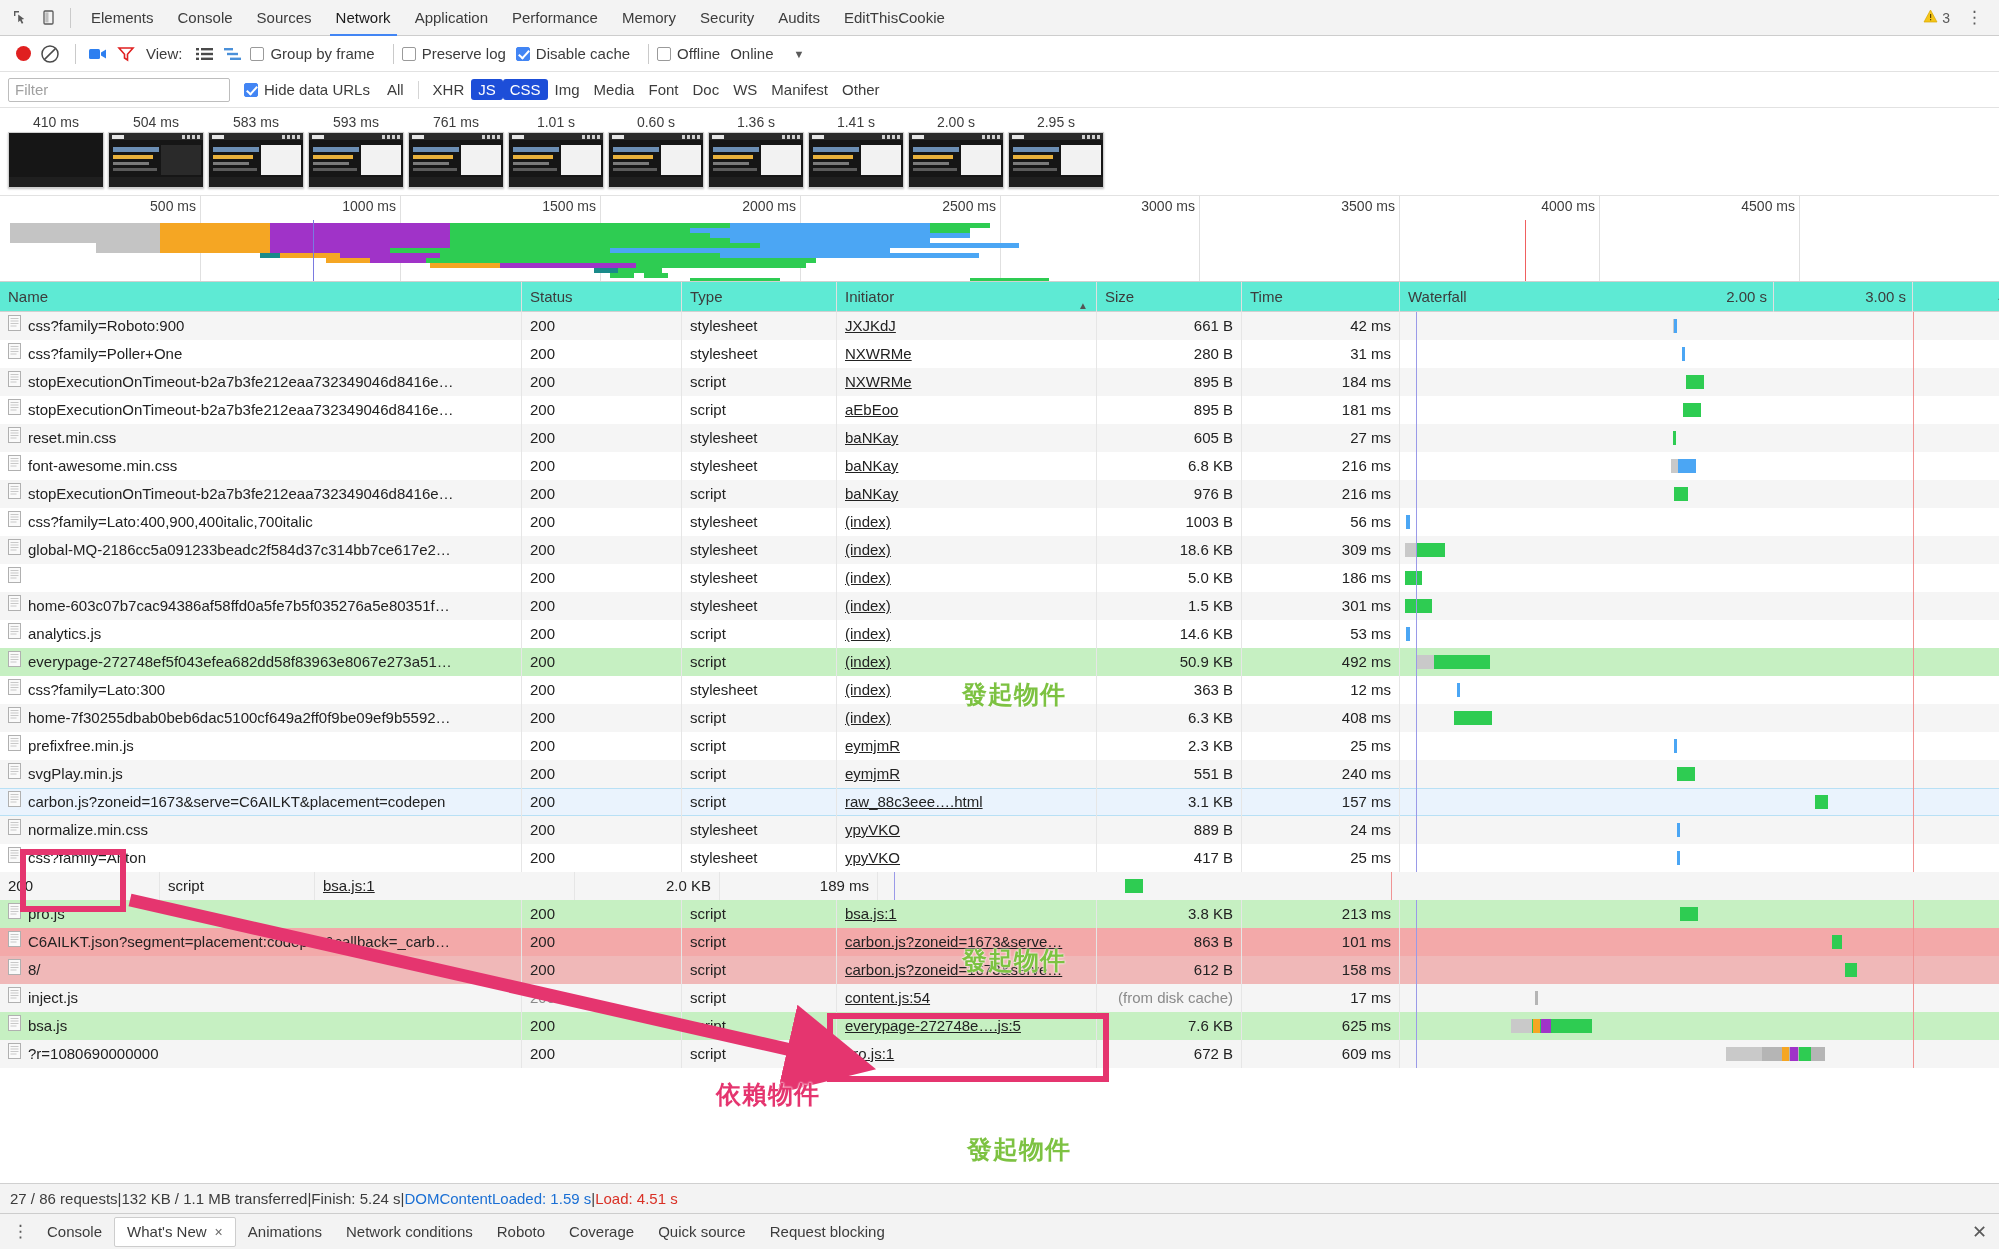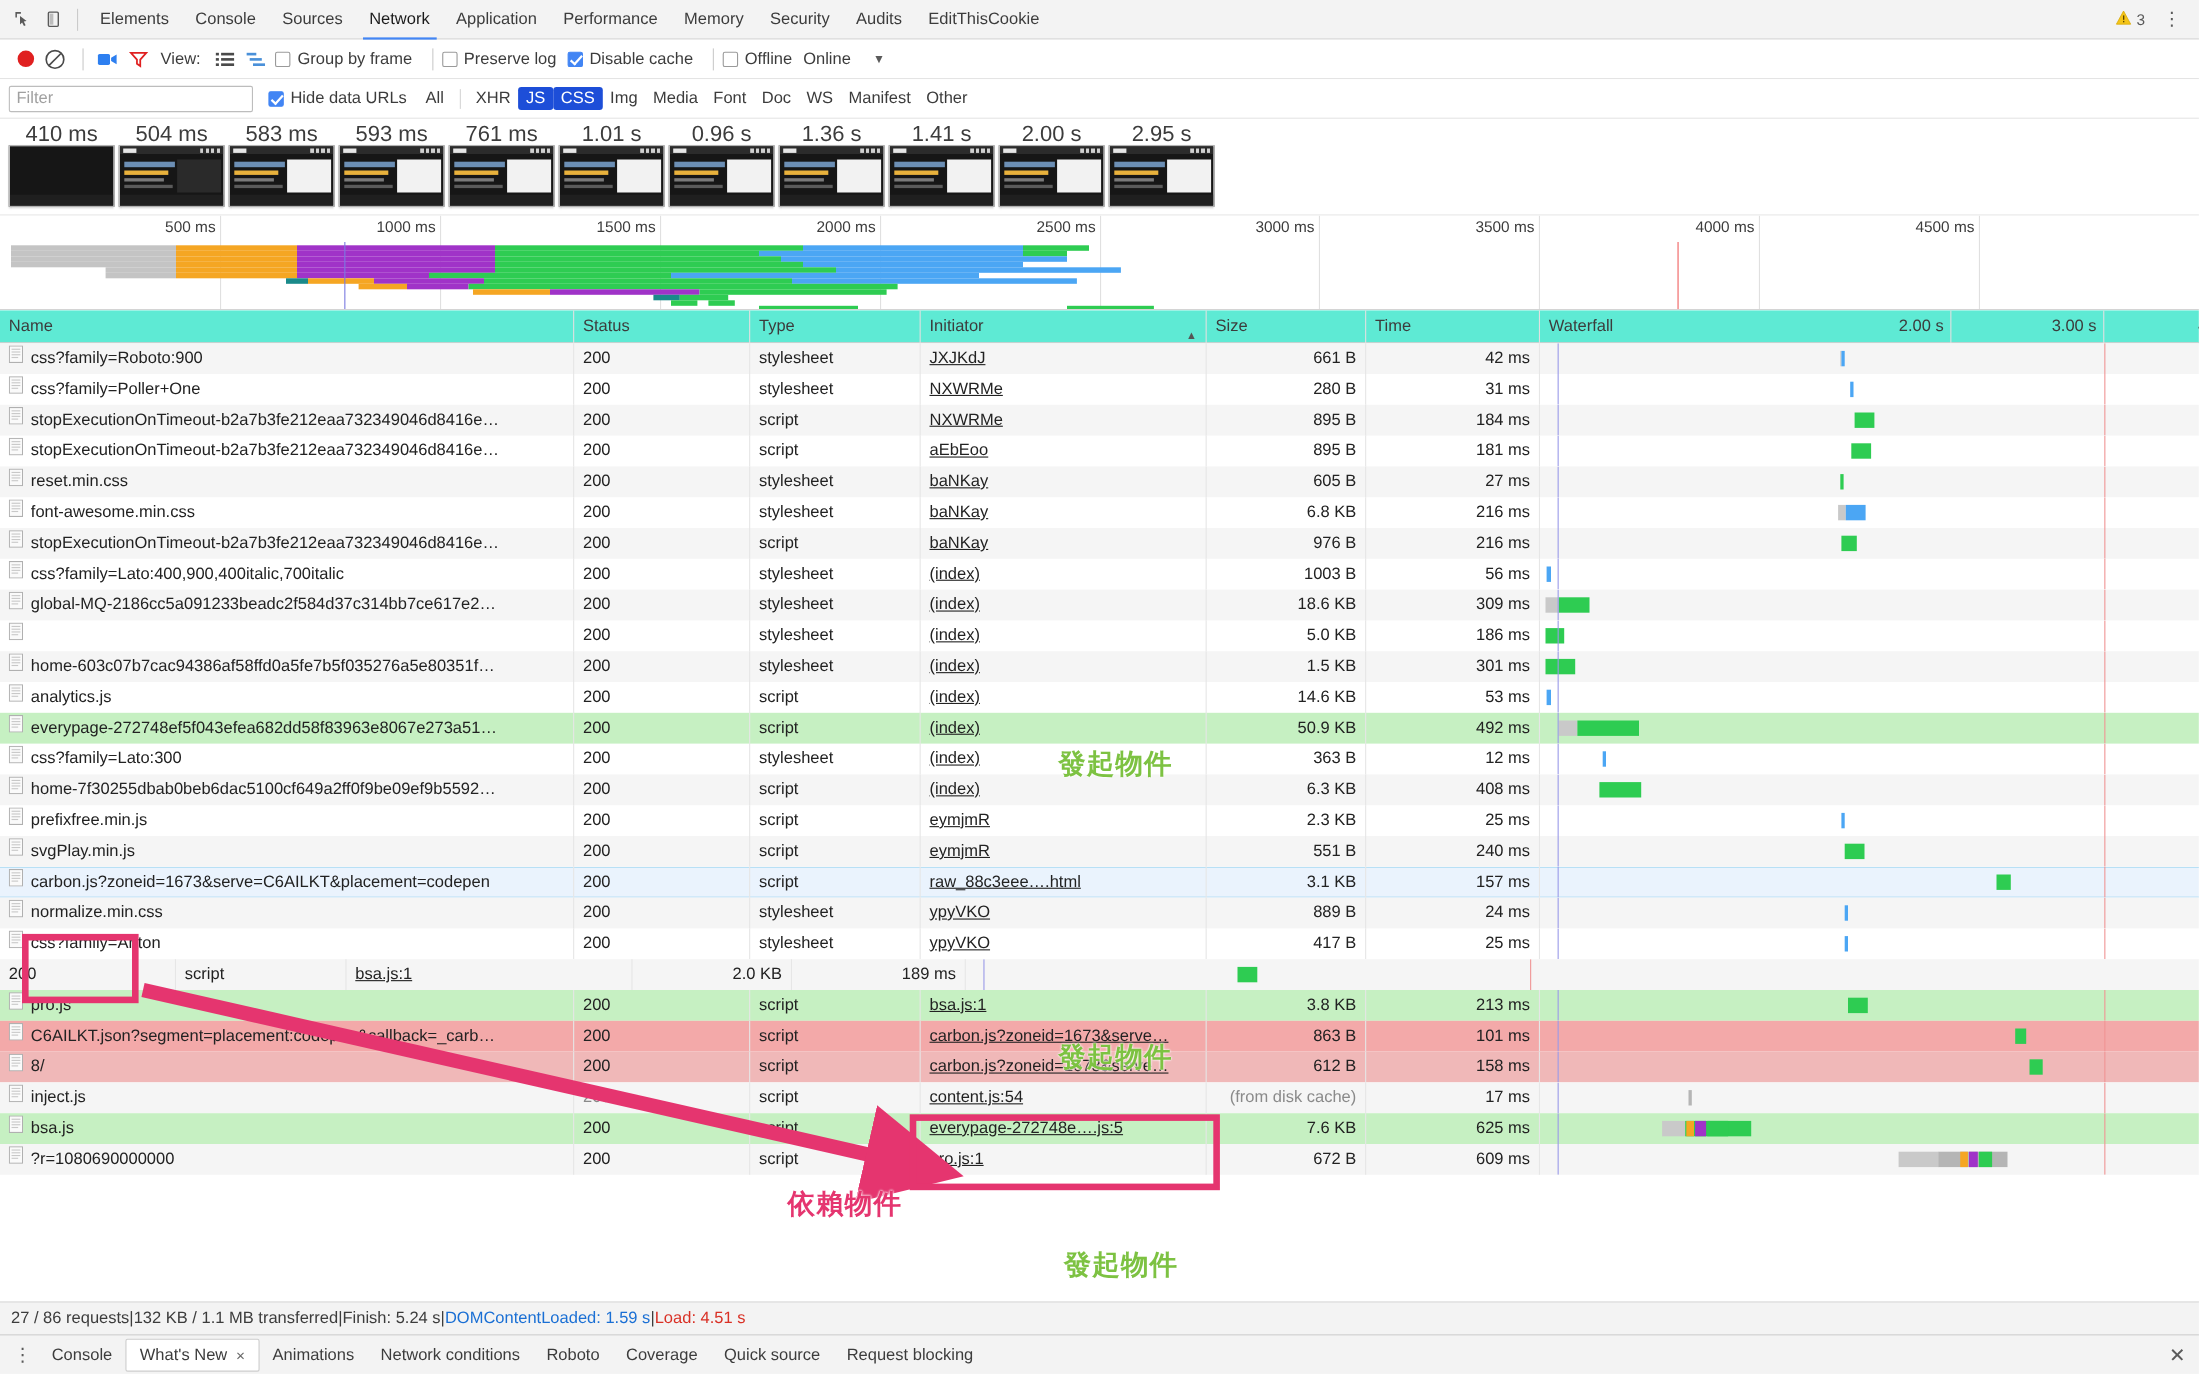--- a/index.html
+++ b/index.html
@@ -60,21 +60,21 @@
   .ftype{ font-size:15px; color:#3c3c3c; padding:2px 7px; border-radius:3px; cursor:pointer; white-space:nowrap; }
   .ftype.on{ background:#1d4ed8; color:#fff; }
   .fsep{ width:1px; height:18px; background:#d5d5d5; margin:0 7px; }
 
   
   .filmstrip{
     flex:0 0 88px; border-bottom:1px solid #e2e2e2; background:#fff;
     display:flex; align-items:flex-start; padding:4px 0 0 8px; gap:4px; overflow:hidden;
   }
   .frame{ width:96px; display:flex; flex-direction:column; align-items:center; cursor:pointer; }
-  .frame .t{ font-size:20px; color:#3c3c3c; height:20px; line-height:20px; }
+  .frame .t{ font-size:14px; color:#3c3c3c; height:20px; line-height:20px; }
   .frame .sh{
     width:96px; height:56px; background:#161616; border:1px solid #cfcfcf;
     box-shadow:0 1px 2px rgba(0,0,0,.25); position:relative; overflow:hidden;
   }
   .frame .sh .hdr{ position:absolute; left:0; top:0; right:0; height:7px; background:#2b2b2b; }
   .frame .sh .logo{ position:absolute; left:3px; top:1.5px; width:12px; height:4px; background:#e6e6e6; }
   .frame .sh .dots{ position:absolute; right:3px; top:1.5px; width:18px; height:4px;
      background:repeating-linear-gradient(to right,#cfcfcf 0 3px,transparent 3px 5px); }
   .frame .sh .body1{ position:absolute; left:4px; top:14px; width:46px; height:5px; background:#6c8fb5; }
   .frame .sh .body2{ position:absolute; left:4px; top:22px; width:40px; height:4px; background:#e8b13c; }
@@ -354,21 +354,21 @@
           <div class="dots"></div>
           <div class="body1"></div>
           <div class="body2"></div>
           <div class="body3"></div>
           <div class="body4"></div>
           <div class="panel"></div>
           <div class="foot"></div>
         </div>
       </div>
       <div class="frame">
-        <div class="t">0.96 s</div>
+        <div class="t">0.60 s</div>
         <div class="sh">
           <div class="hdr"></div>
           <div class="logo"></div>
           <div class="dots"></div>
           <div class="body1"></div>
           <div class="body2"></div>
           <div class="body3"></div>
           <div class="body4"></div>
           <div class="panel"></div>
           <div class="foot"></div>

